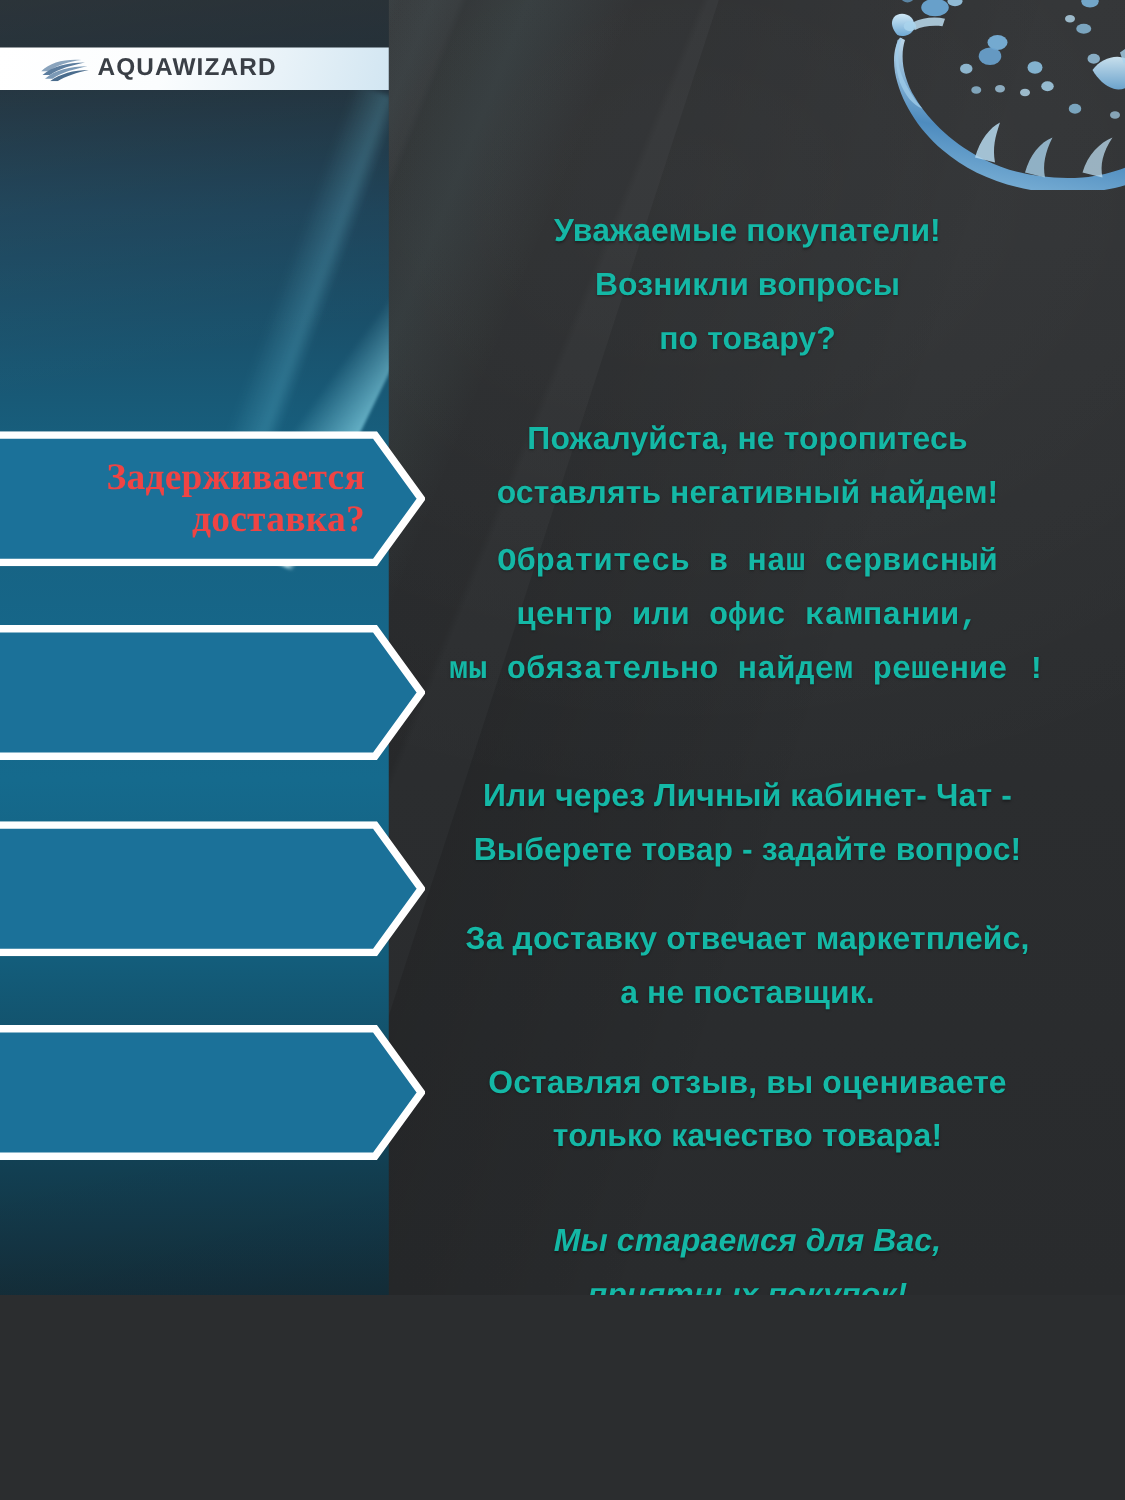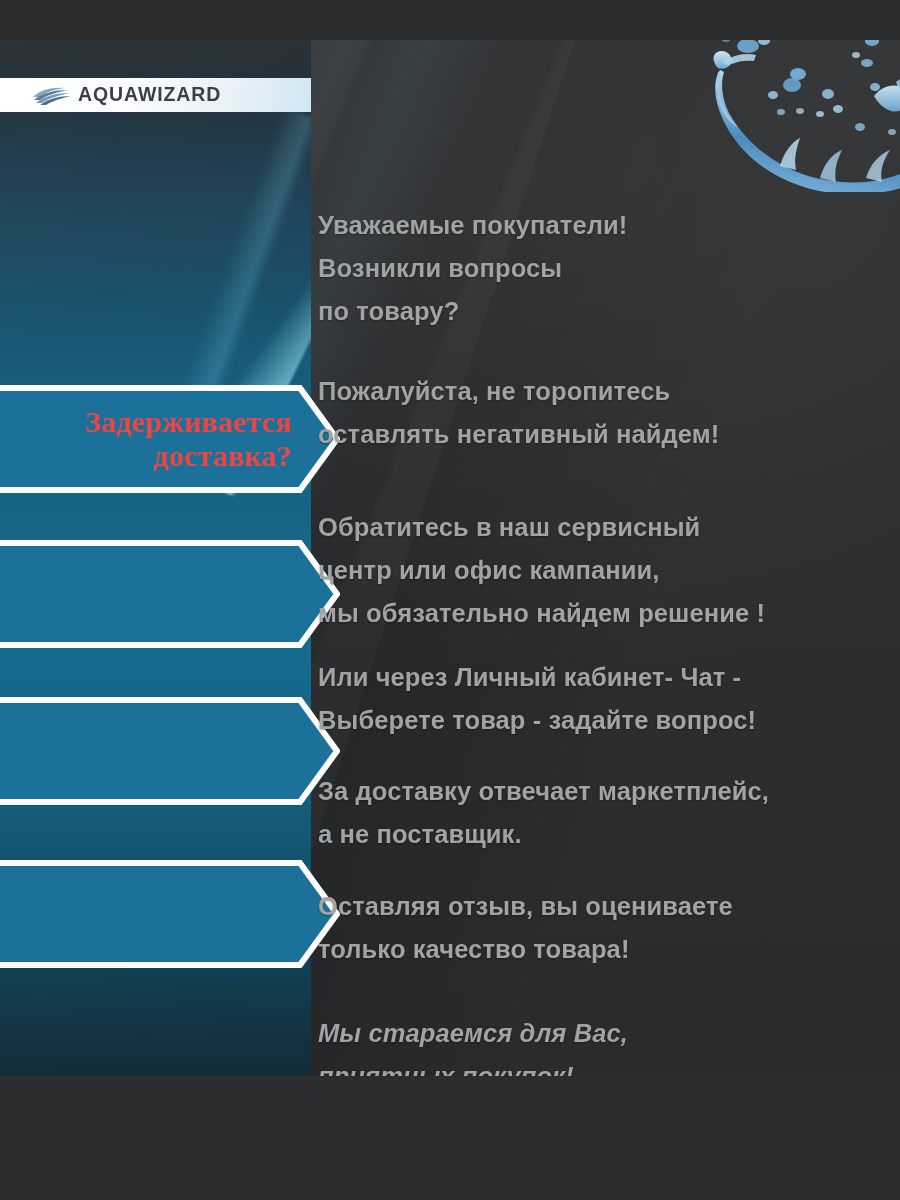--- a/index.html
+++ b/index.html
@@ -7,21 +7,20 @@
     padding: 0;
     background: #2b2d2f;
   }
   #stage {
     position: relative;
     width: 900px;
     height: 1036px;
     overflow: hidden;
     font-family: "Liberation Sans", sans-serif;
     background: #2c2e30;
-    margin-top: 40px;
   }
 
   
   .bg-base {
     position: absolute;
     inset: 0;
     background:
       linear-gradient(180deg, #313335 0%, #2e3032 28%, #2b2d2f 60%, #292b2d 100%);
   }
   .bg-diag {
@@ -211,33 +210,33 @@
   .b1 { top: 345px; }
   .b2 { top: 500px; }
   .b3 { top: 657px; }
   .b4 { top: 820px; }
 
   
   .copy {
     position: absolute;
     right: 22px;
     width: 560px;
-    text-align: left;
-    color: #a3a3a3;
+    text-align: center;
+    color: #14b8a6;
     font-family: "Liberation Sans", sans-serif;
     font-weight: 700;
     font-size: 25.5px;
     line-height: 43px;
     letter-spacing: 0.1px;
     white-space: pre-line;
     text-shadow: 0 1px 2px rgba(0,0,0,0.35);
   }
   .p1 { top: 164px; }
   .p2 { top: 330px; }
-  .p3 { top: 466px; }
+  .p3 { top: 428px; font-family: Liberation Mono, monospace; }
   .p4 { top: 616px; }
   .p5 { top: 730px; }
   .p6 { top: 845px; }
   .p7 { top: 972px; font-style: italic; }
 </style>
 </head>
 <body>
 
 <div id="stage">
 

